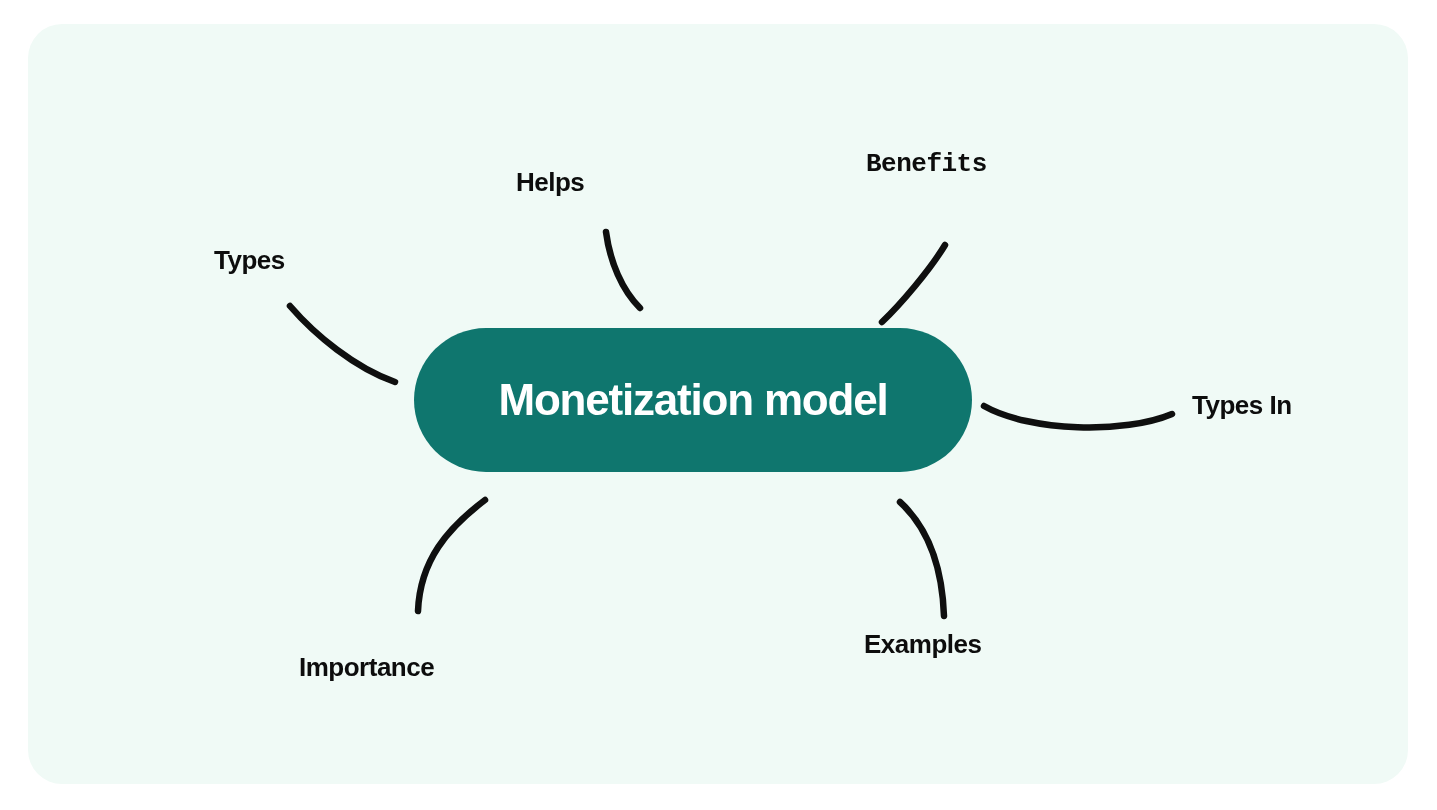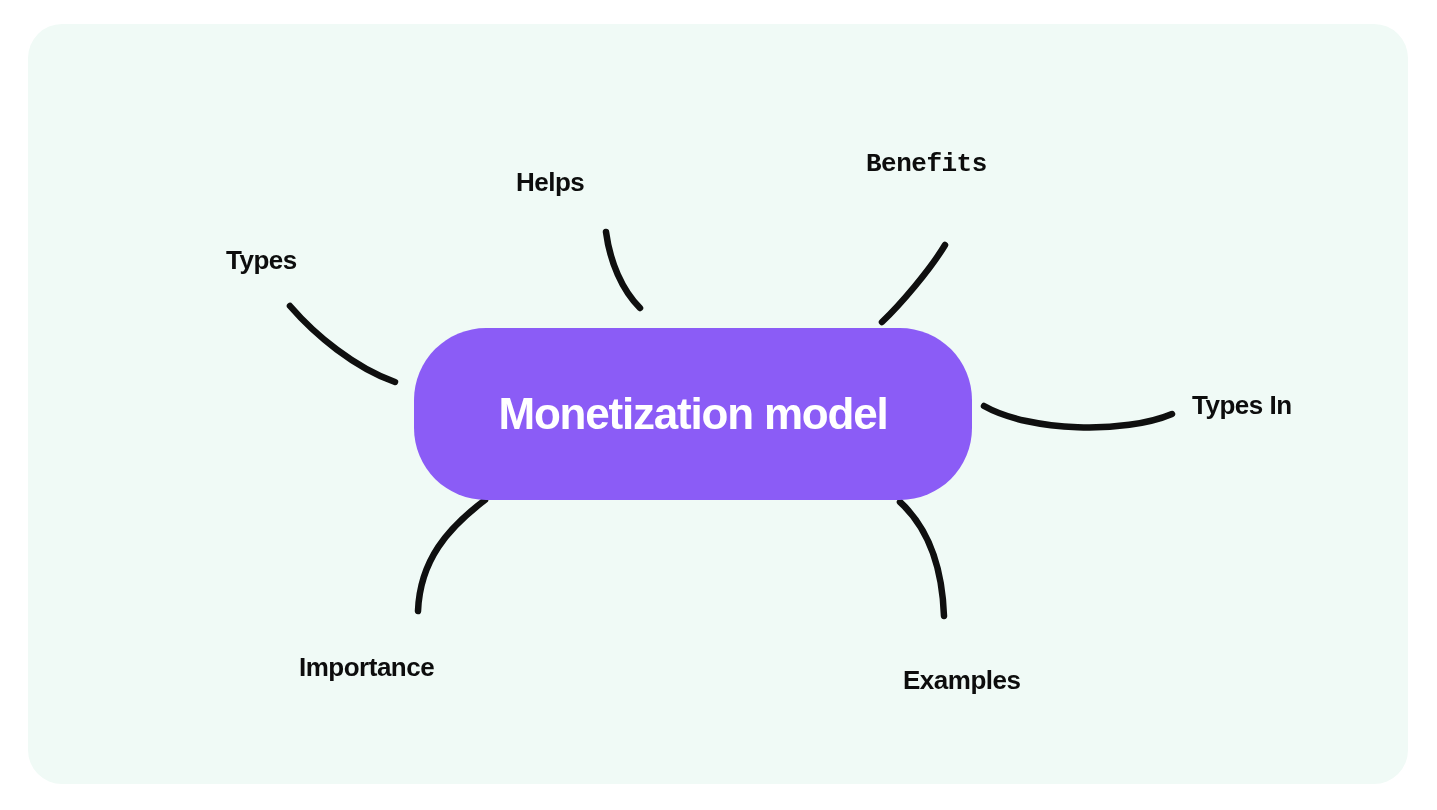--- a/index.html
+++ b/index.html
@@ -36,22 +36,22 @@
   .connector-svg path {
     fill: none;
     stroke-width: 6.5;
     stroke-linecap: round;
   }
   .center-node {
     position: absolute;
     left: 414px;
     top: 328px;
     width: 558px;
-    height: 172px;
-    background: #8b5cf6;
+    height: 144px;
+    background: #0f766e;
     border-radius: 72px;
     display: flex;
     align-items: center;
     justify-content: center;
     cursor: pointer;
   }
   .center-node .center-label {
     color: #ffffff;
     font-size: 44px;
     font-weight: bold;
@@ -61,26 +61,26 @@
   .branch-label {
     position: absolute;
     color: #0d0d0d;
     font-size: 26px;
     font-weight: bold;
     letter-spacing: -0.5px;
     white-space: nowrap;
     line-height: 1.2;
     cursor: pointer;
   }
-  .branch-types      { left: 214px;  top: 245px; margin-left: 12px; }
+  .branch-types      { left: 214px;  top: 245px; }
   .branch-helps      { left: 516px;  top: 167px; }
   .branch-benefits   { left: 866px;  top: 149px; font-family: Liberation Mono, monospace; }
   .branch-used-in    { left: 1192px; top: 390px; }
   .branch-importance { left: 299px;  top: 652px; }
-  .branch-examples   { left: 903px;  top: 629px; margin-top: 36px; }
+  .branch-examples   { left: 864px;  top: 629px; }
 </style>
 </head>
 <body>
 
 <div class="stage">
 
   <div class="canvas-card"></div>
 
   <svg class="connector-svg" viewBox="0 0 1437 810" xmlns="http://www.w3.org/2000/svg">
     <path d="M 290 306 C 315 335, 355 368, 395 382" stroke="#0f0f0f"></path>

